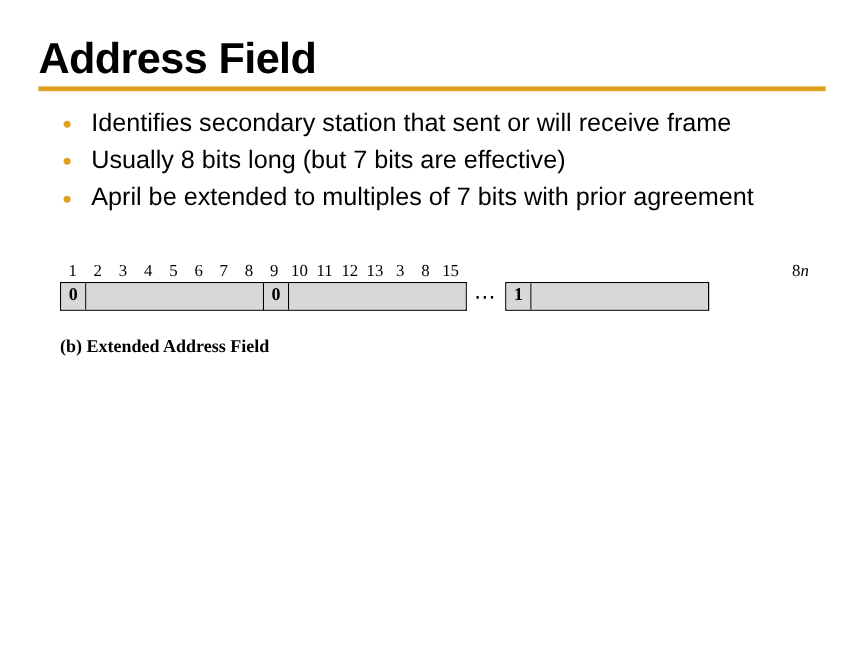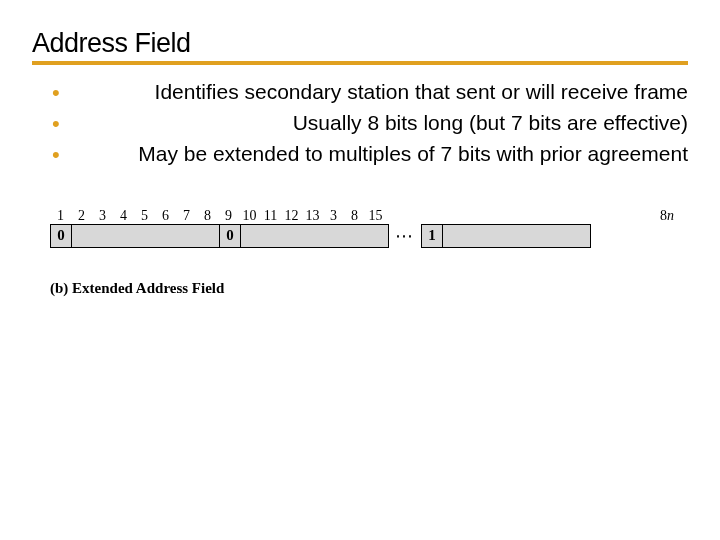--- a/index.html
+++ b/index.html
@@ -6,34 +6,33 @@
   body {
     width: 720px;
     height: 540px;
     background: #fff;
     font-family: Verdana, Arial, sans-serif;
     padding: 28px 32px;
     color: #000;
   }
   .title {
     font-family: Arial, sans-serif;
-    font-weight: 400;
-    font-size: 27px;
+    font-weight: 700;
+    font-size: 36px;
     letter-spacing: -0.5px;
     margin-bottom: 2px;
   }
   .title-rule {
     border: none;
     border-top: 4px solid #e0a020;
     margin-bottom: 14px;
   }
   ul.main {
     list-style: none;
     padding-left: 28px;
-    text-align: right;
   }
   ul.main > li {
     position: relative;
     font-size: 21px;
     line-height: 1.28;
     margin-bottom: 4px;
     padding-left: 16px;
   }
   ul.main > li::before {
     content: "•";
@@ -118,37 +117,37 @@
     width: 32px;
     text-align: center;
     font-family: "Times New Roman", serif;
     font-size: 18px;
     letter-spacing: 2px;
   }
   .last-octet .rest-cell {
     width: 147px;
   }
   .caption {
-    margin-top: 32px;
+    margin-top: 22px;
     font-family: "Times New Roman", serif;
     font-size: 15px;
   }
   .caption .b { font-weight: bold; }
 </style>
 </head>
 <body>
 
 <h1 class="title">Address Field</h1>
 <hr class="title-rule">
 
 <ul class="main">
   <li>Identifies secondary station that sent or will receive frame</li>
   <li>Usually 8 bits long (but 7 bits are effective)</li>
   <li>
-    <span>May be extended to multiples of 7 bits with prior agreement</span>
+    <span>April be extended to multiples of 7 bits with prior agreement</span>
   </li>
 </ul>
 
 <div class="diagram">
   <div class="bit-labels">
     <div class="bit-group">
       <div class="bit-num">1</div>
       <div class="bit-num">2</div>
       <div class="bit-num">3</div>
       <div class="bit-num">4</div>

